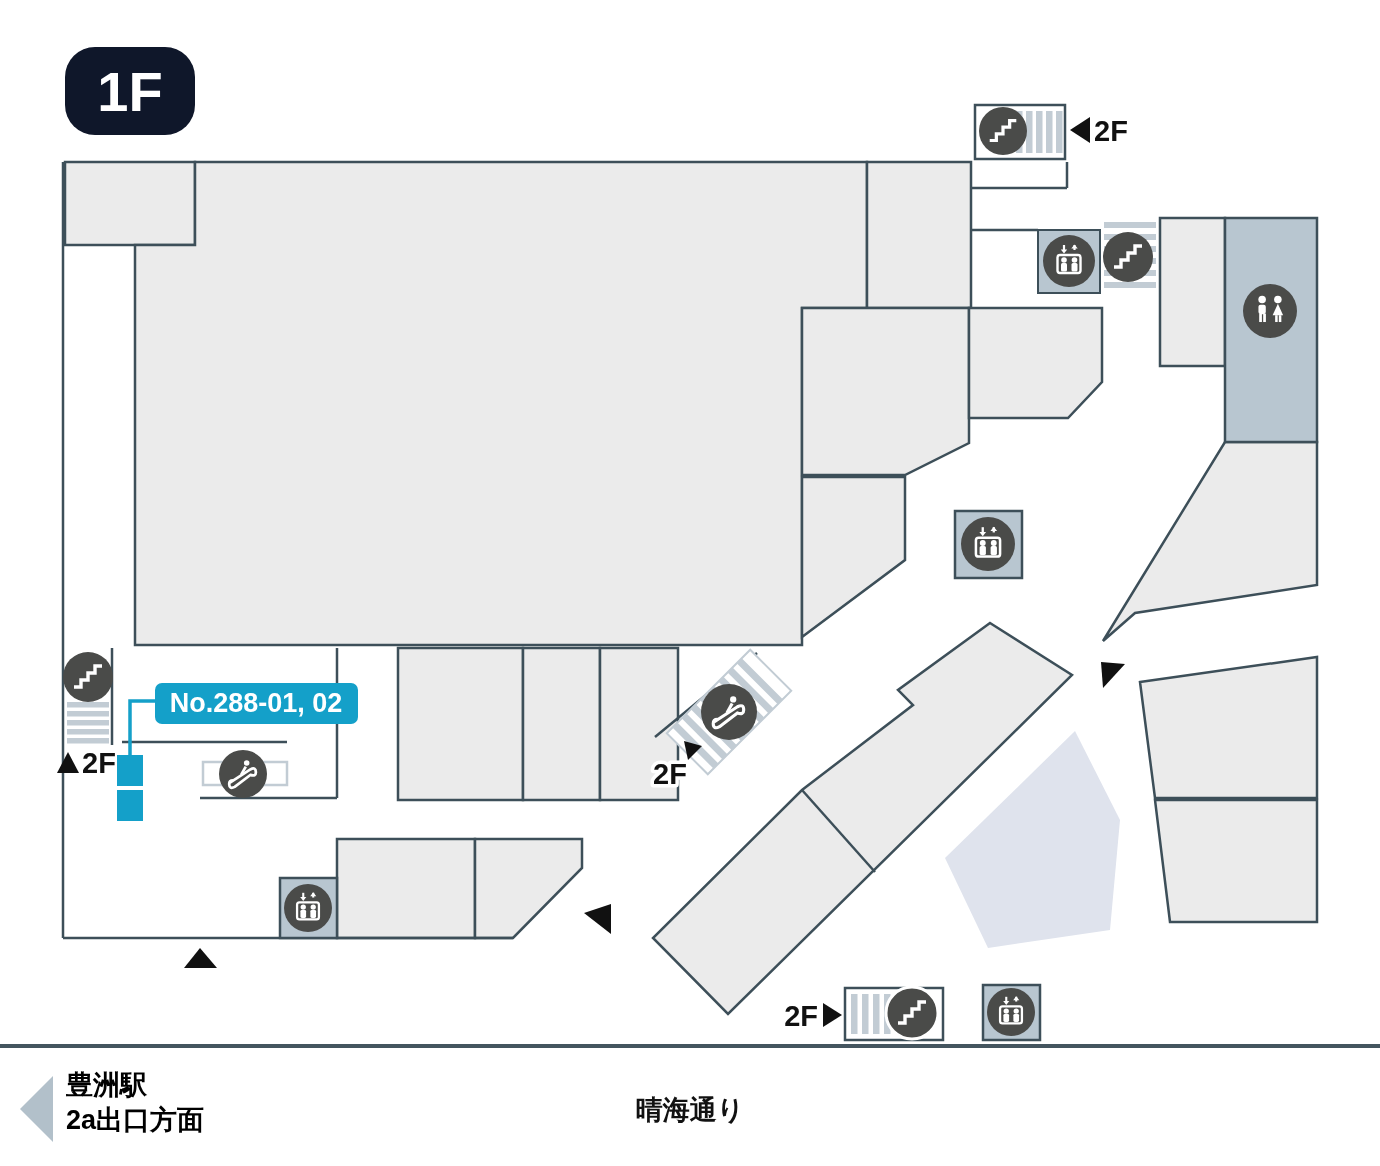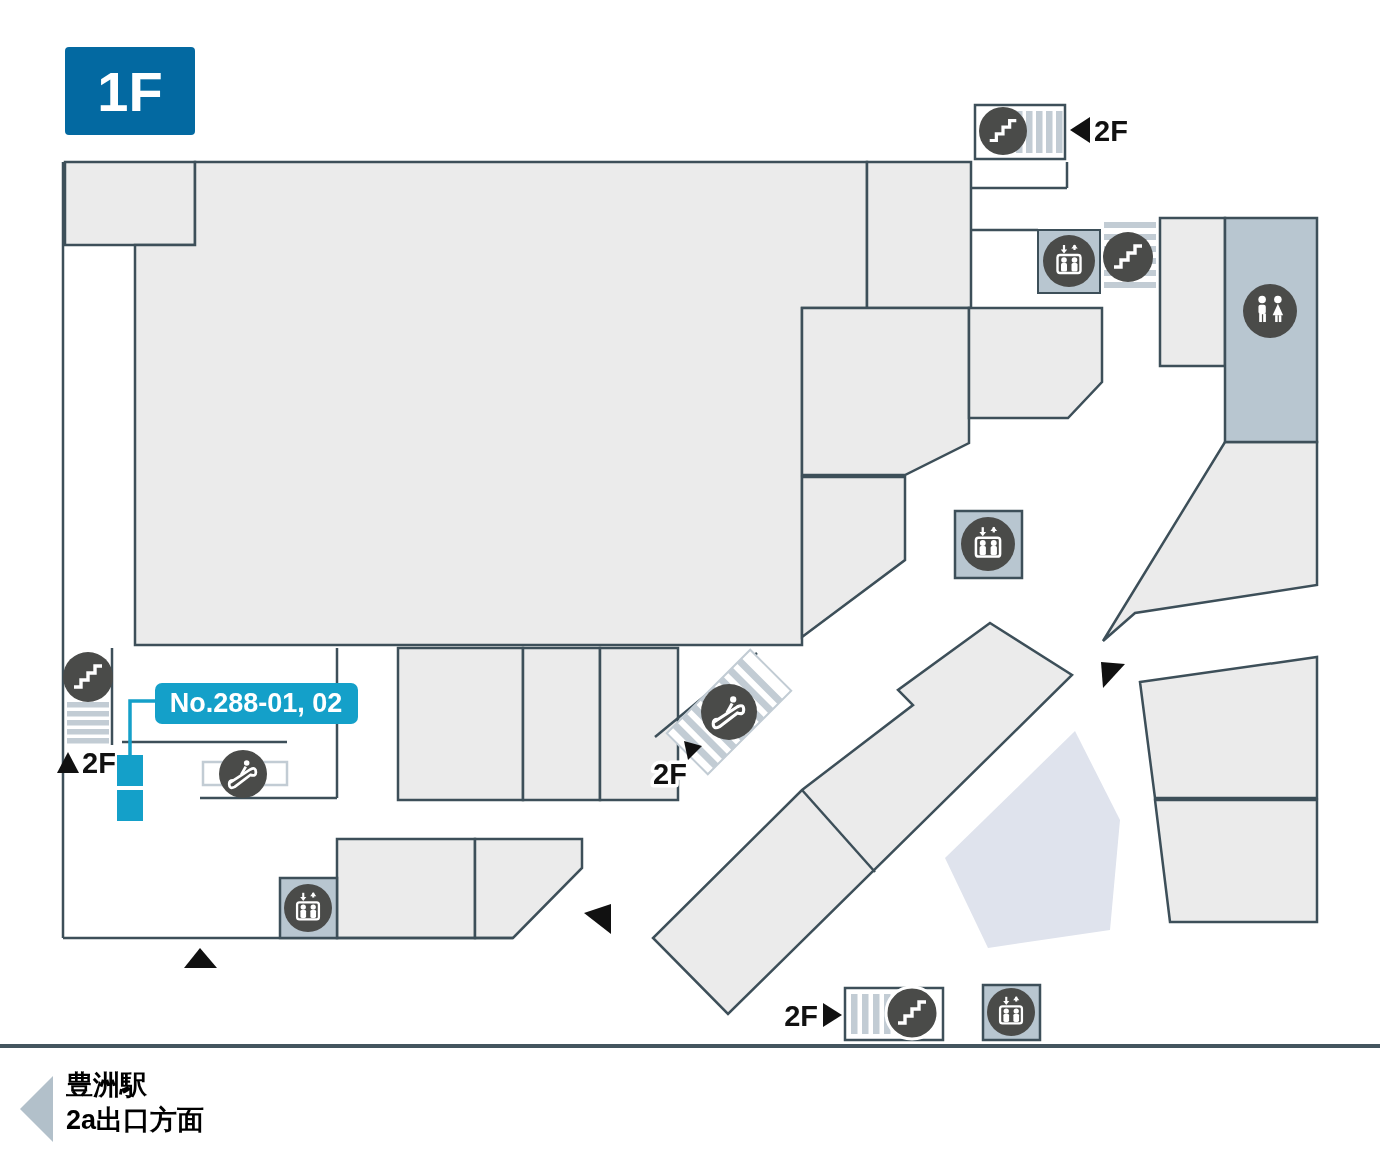--- a/index.html
+++ b/index.html
@@ -1,20 +1,20 @@
 <!DOCTYPE html>
 <html><head>
 <meta charset="utf-8">
 <style>
   html,body{margin:0;padding:0;background:#ffffff;}
   body{font-family:"Liberation Sans","DejaVu Sans",sans-serif;}
   #stage{position:relative;width:1380px;height:1166px;background:#fff;overflow:hidden;}
   #map-svg{position:absolute;left:0;top:0;}
   .floor-badge{position:absolute;left:65px;top:47px;width:130px;height:88px;
-    background:#0369a1;border-radius:4px;color:#fff;display:flex;align-items:center;justify-content:center;
+    background:#0f172a;border-radius:30px;color:#fff;display:flex;align-items:center;justify-content:center;
     font-size:56px;font-weight:700;}
   .map-title{position:absolute;left:216px;top:70px;font-size:31px;font-weight:700;color:#17242b;letter-spacing:1px;}
   .footer-rule{position:absolute;left:0;top:1044px;width:1380px;height:4px;background:#44555f;}
   .station-arrow{position:absolute;left:20px;top:1076px;width:0;height:0;
     border-top:33px solid transparent;border-bottom:33px solid transparent;border-right:33px solid #b2c0ca;}
   .station-label{position:absolute;left:66px;top:1068px;font-size:27px;font-weight:700;color:#000000;line-height:35px;}
   .street-label{position:absolute;left:550px;top:1092px;width:280px;text-align:center;
     font-size:27px;font-weight:700;color:#111;}
   text{font-family:"Liberation Sans","DejaVu Sans",sans-serif;}
   .lvl{font-size:29px;font-weight:700;fill:#111;}
@@ -229,14 +229,15 @@
   <div class="floor-badge">
     <span>1F</span>
   </div>
 
   <div class="footer-rule"></div>
   <div class="station-arrow"></div>
   <div class="station-label">
     <div>豊洲駅</div>
     <div>2a出口方面</div>
   </div>
+  <div class="street-label">晴海通り</div>
 
 </div>
 
 </body></html>

